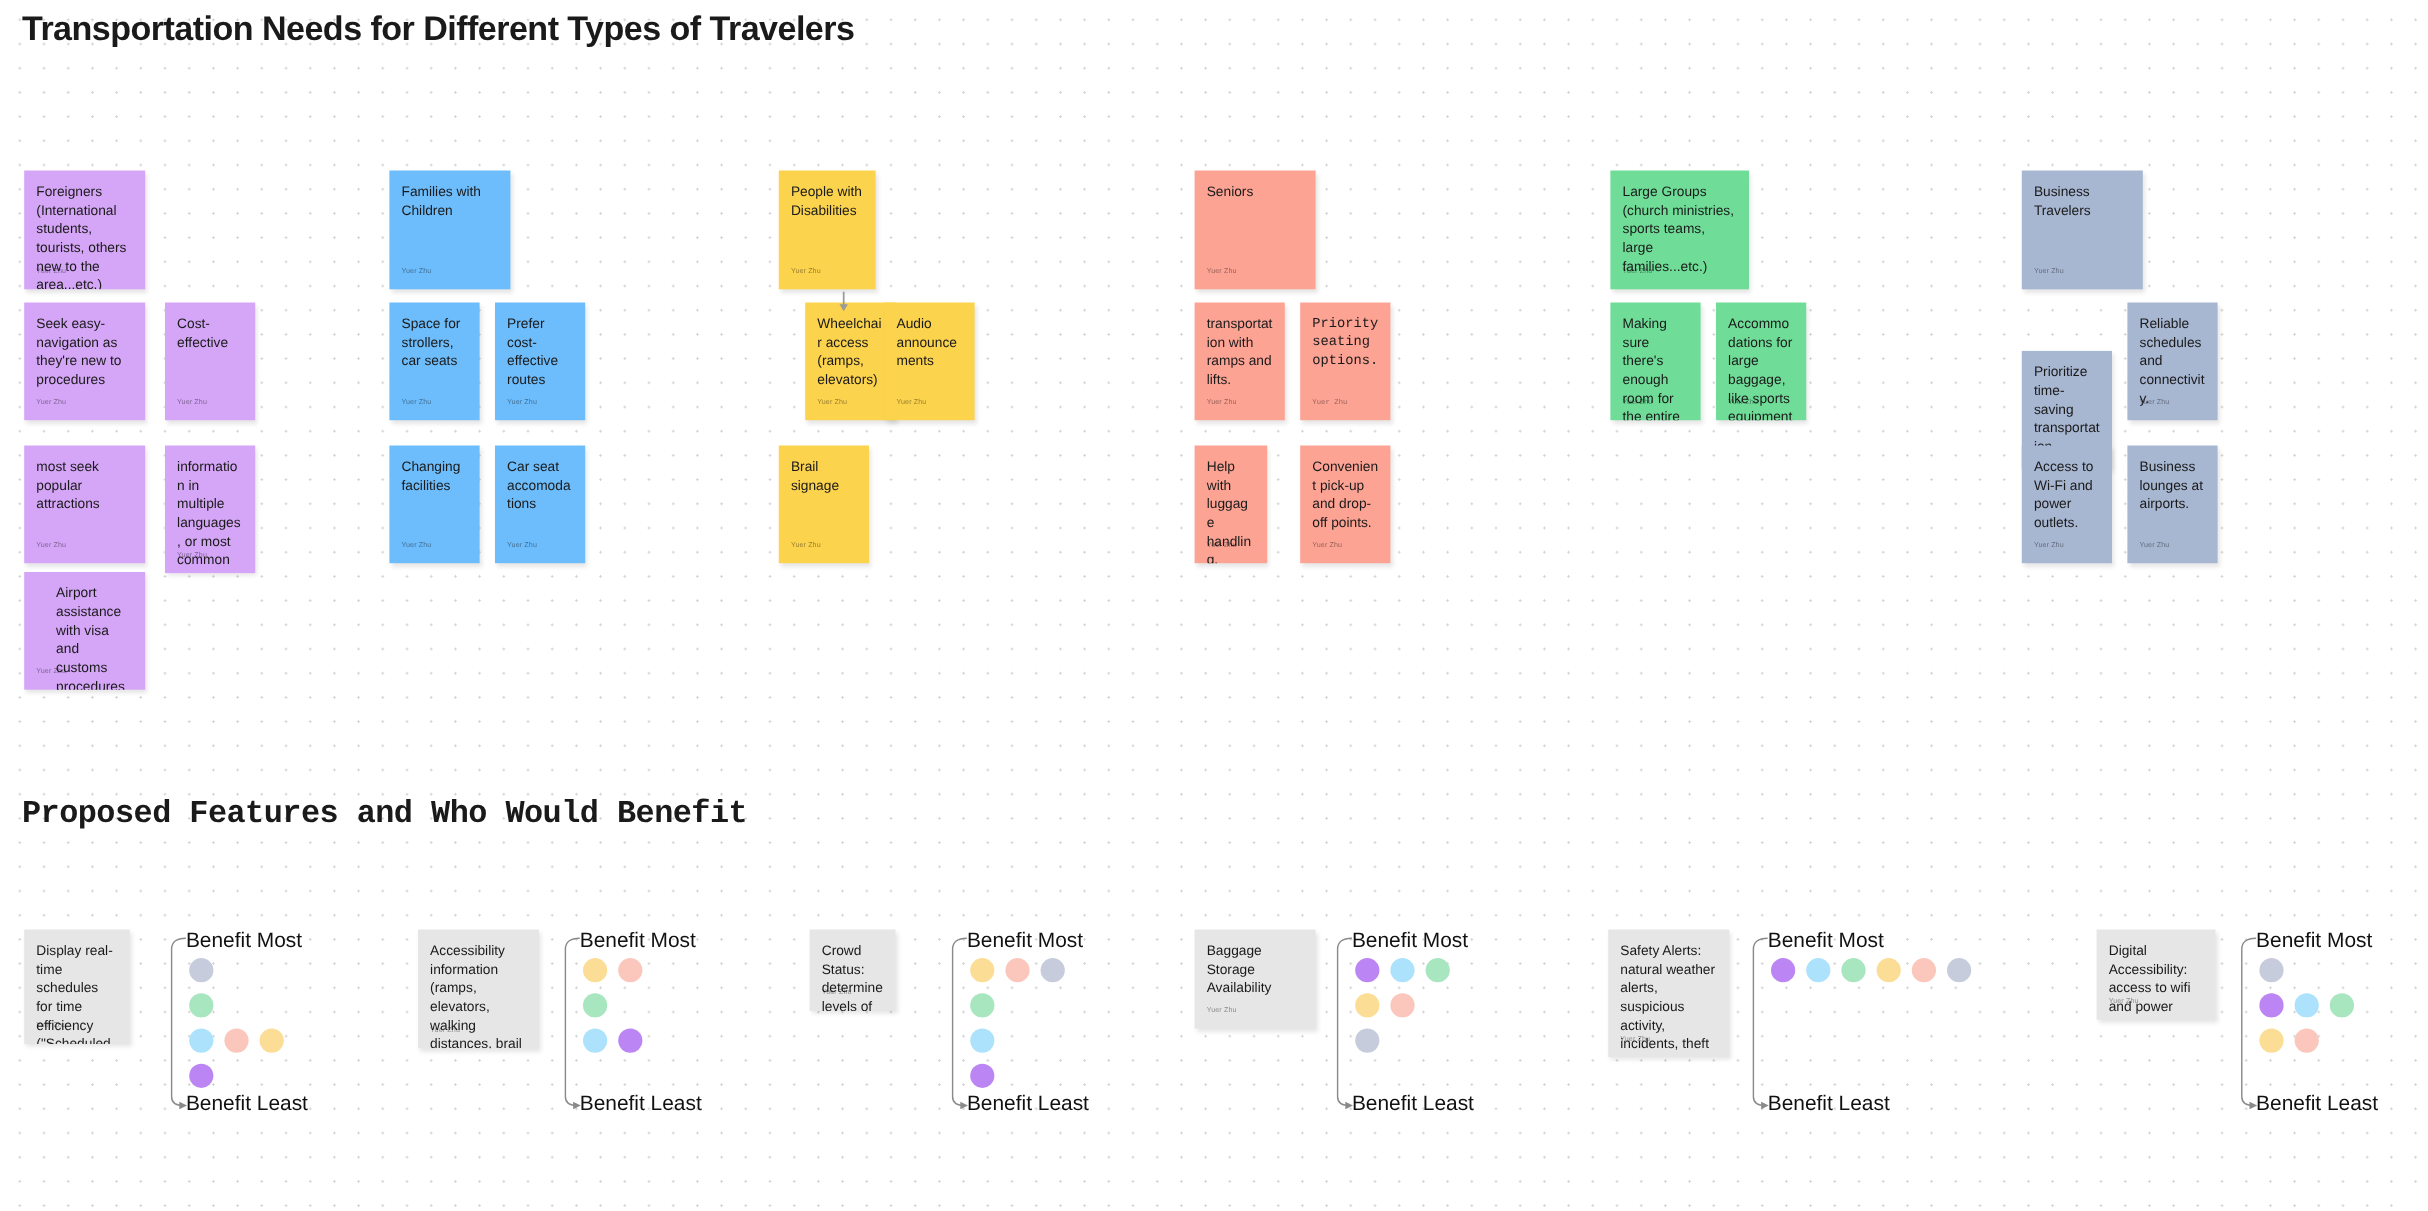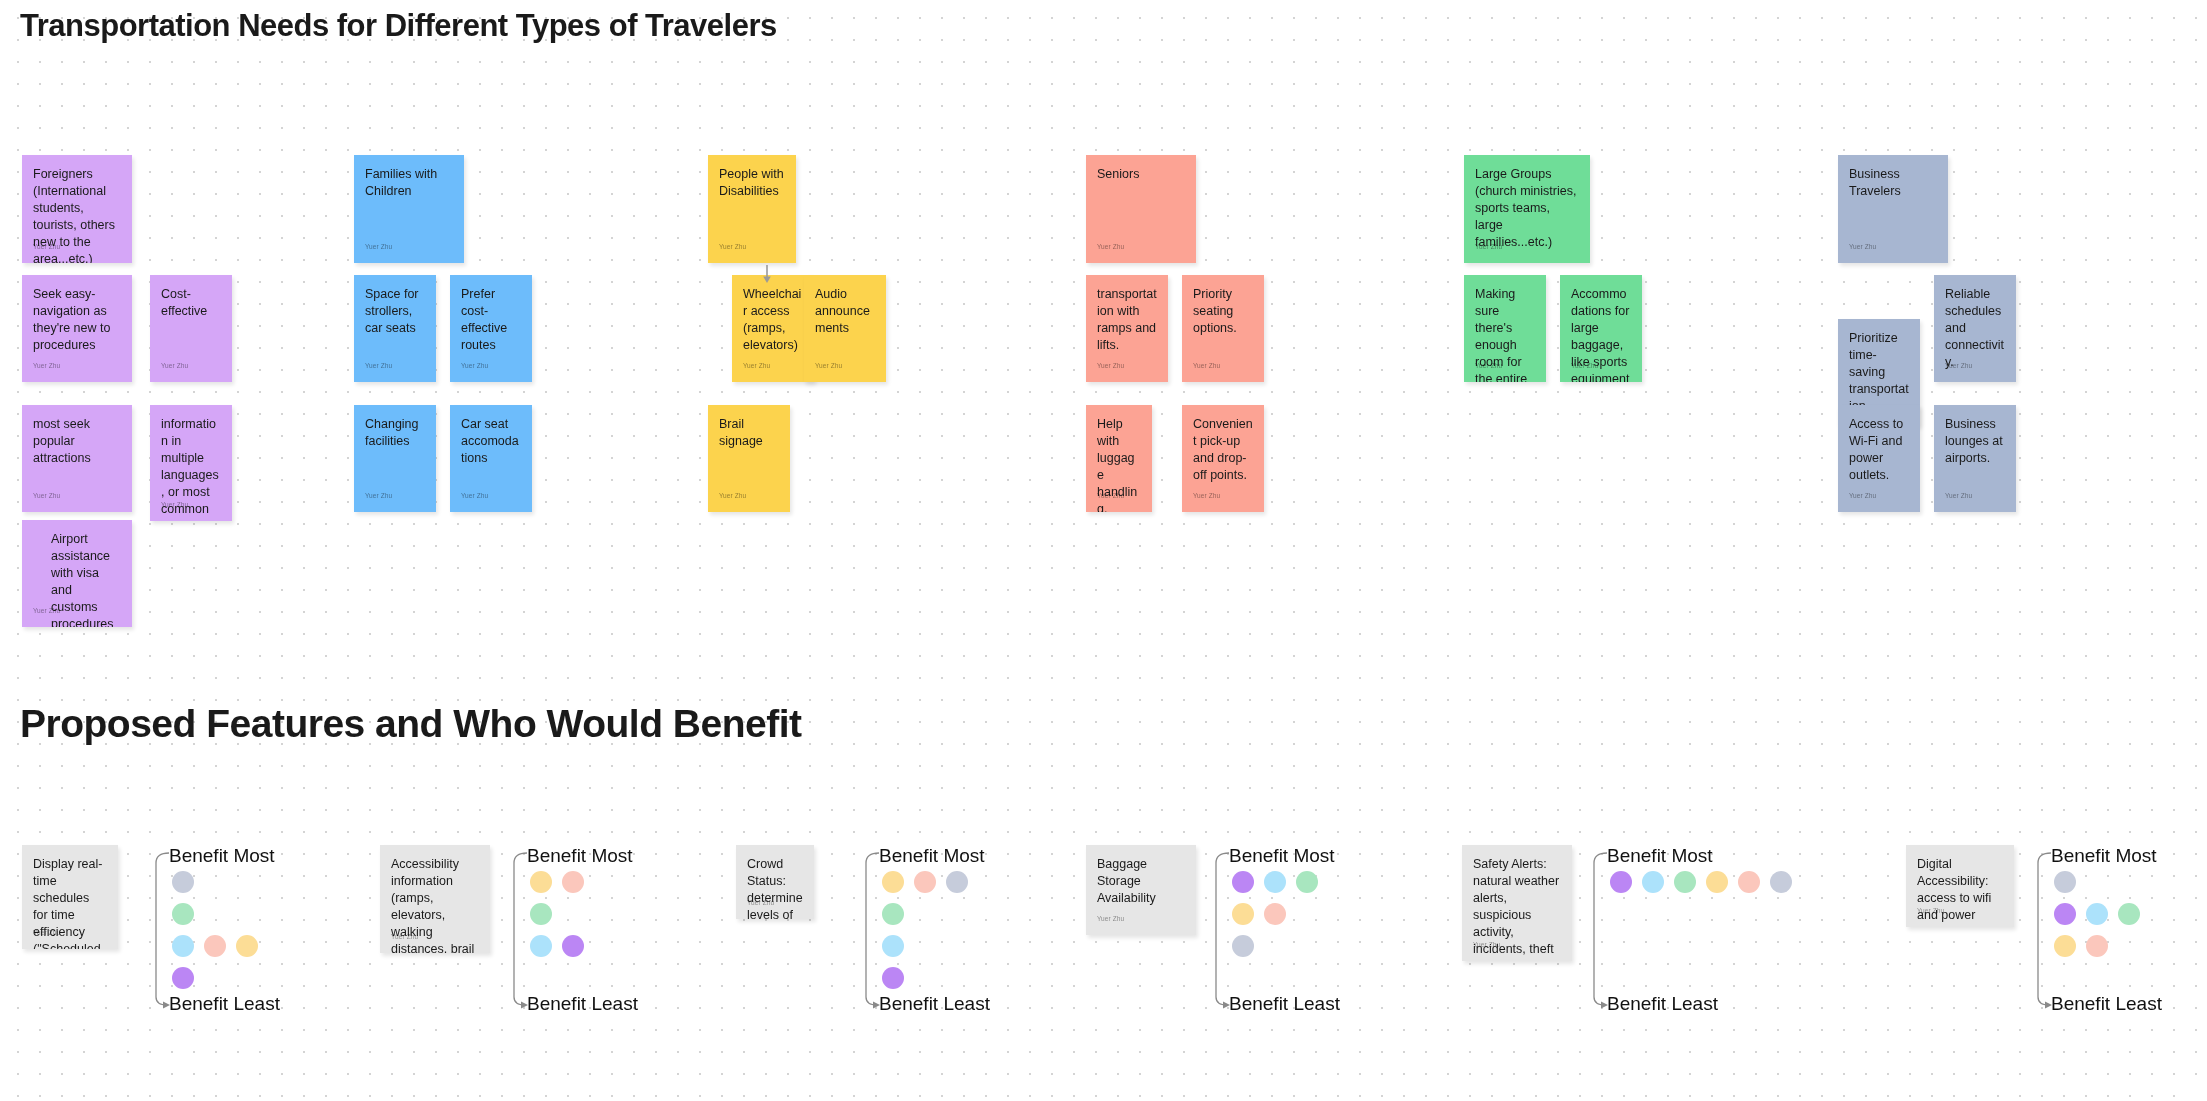--- a/index.html
+++ b/index.html
@@ -24,21 +24,21 @@
   
   .board-title {
     position: absolute;
     font-weight: bold;
     color: #1a1a1a;
     letter-spacing: -0.5px;
     white-space: nowrap;
     font-family: "Liberation Sans", sans-serif;
   }
   #title-1 { left: 20px; top: 8px;  font-size: 31px; }
-  #title-2 { left: 20px; top: 702px; font-size: 39px; }
+  #title-2 { left: 20px; top: 723px; font-size: 29px; font-family: Liberation Mono, monospace; }
 
   
   .note {
     position: absolute;
     padding: 11px 11px 4px 11px;
     font-size: 12.5px;
     line-height: 17px;
     color: #1a1a1a;
     box-shadow: 2px 3px 4px rgba(0,0,0,0.10);
     overflow: hidden;
@@ -160,21 +160,21 @@
         <span class="note-author">Yuer Zhu</span>
       </div>
       <div class="note" style="left: 1086px; top: 155px; width: 110px; height: 108px; background: rgb(252, 163, 148);">
         <span class="note-text">Seniors</span>
         <span class="note-author">Yuer Zhu</span>
       </div>
       <div class="note" style="left: 1086px; top: 275px; width: 82px; height: 107px; background: rgb(252, 163, 148);">
         <span class="note-text">transportation with ramps and lifts.</span>
         <span class="note-author">Yuer Zhu</span>
       </div>
-      <div class="note" style="left: 1182px; top: 275px; width: 82px; height: 107px; background: rgb(252, 163, 148);">
+      <div class="note" style="left: 1182px; top: 275px; width: 82px; height: 107px; background: rgb(252, 163, 148); font-family: Liberation Mono, monospace;">
         <span class="note-text">Priority seating options.</span>
         <span class="note-author">Yuer Zhu</span>
       </div>
       <div class="note" style="left: 1086px; top: 405px; width: 66px; height: 107px; background: rgb(252, 163, 148);">
         <span class="note-text">Help with luggage handling.</span>
         <span class="note-author">Yuer Zhu</span>
       </div>
       <div class="note" style="left: 1182px; top: 405px; width: 82px; height: 107px; background: rgb(252, 163, 148);">
         <span class="note-text">Convenient pick-up and drop-off points.</span>
         <span class="note-author">Yuer Zhu</span>

